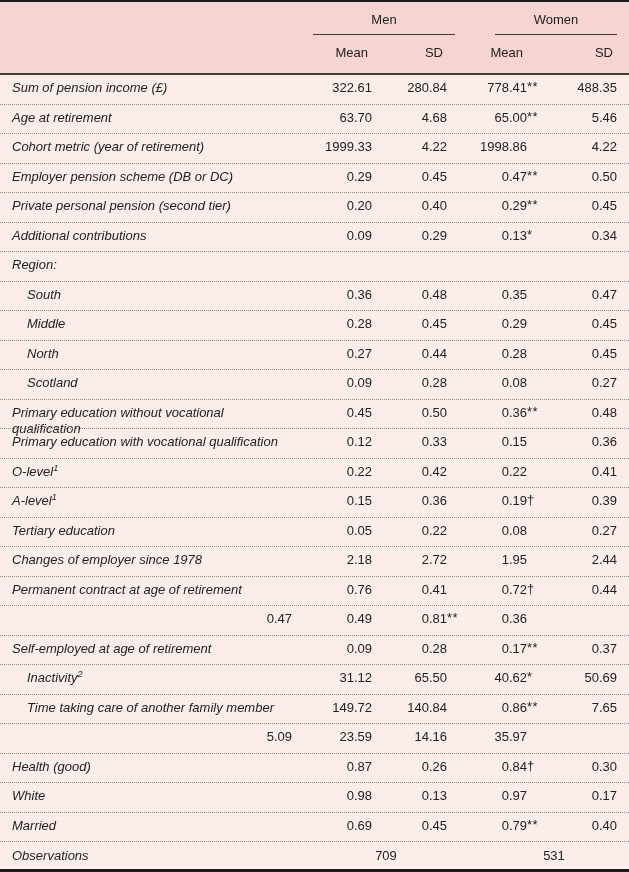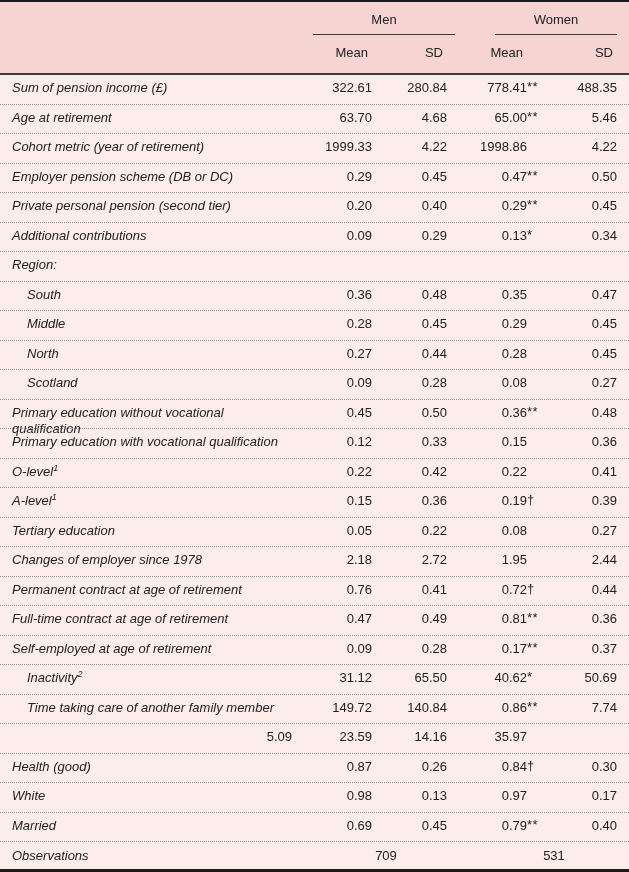--- a/index.html
+++ b/index.html
@@ -235,21 +235,20 @@
     <div class="cell"><span class="val-wrap"><span class="num">2.44</span></span></div>
   </div>
       <div class="row">
     <div class="label">Permanent contract at age of retirement</div>
     <div class="cell"><span class="val-wrap"><span class="num">0.76</span></span></div>
     <div class="cell"><span class="val-wrap"><span class="num">0.41</span></span></div>
     <div class="cell"><span class="val-wrap"><span class="num">0.72</span><span class="marker">†</span></span></div>
     <div class="cell"><span class="val-wrap"><span class="num">0.44</span></span></div>
   </div>
       <div class="row">
-    <div class="label">Full-time contract at age of retirement</div>
     <div class="cell"><span class="val-wrap"><span class="num">0.47</span></span></div>
     <div class="cell"><span class="val-wrap"><span class="num">0.49</span></span></div>
     <div class="cell"><span class="val-wrap"><span class="num">0.81</span><span class="marker">**</span></span></div>
     <div class="cell"><span class="val-wrap"><span class="num">0.36</span></span></div>
   </div>
       <div class="row">
     <div class="label">Self-employed at age of retirement</div>
     <div class="cell"><span class="val-wrap"><span class="num">0.09</span></span></div>
     <div class="cell"><span class="val-wrap"><span class="num">0.28</span></span></div>
     <div class="cell"><span class="val-wrap"><span class="num">0.17</span><span class="marker">**</span></span></div>
@@ -260,21 +259,21 @@
     <div class="cell"><span class="val-wrap"><span class="num">31.12</span></span></div>
     <div class="cell"><span class="val-wrap"><span class="num">65.50</span></span></div>
     <div class="cell"><span class="val-wrap"><span class="num">40.62</span><span class="marker">*</span></span></div>
     <div class="cell"><span class="val-wrap"><span class="num">50.69</span></span></div>
   </div>
       <div class="row">
     <div class="label indent">Time taking care of another family member</div>
     <div class="cell"><span class="val-wrap"><span class="num">149.72</span></span></div>
     <div class="cell"><span class="val-wrap"><span class="num">140.84</span></span></div>
     <div class="cell"><span class="val-wrap"><span class="num">0.86</span><span class="marker">**</span></span></div>
-    <div class="cell"><span class="val-wrap"><span class="num">7.74</span></span></div>
+    <div class="cell"><span class="val-wrap"><span class="num">7.65</span></span></div>
   </div>
       <div class="row">
     <div class="cell"><span class="val-wrap"><span class="num">5.09</span></span></div>
     <div class="cell"><span class="val-wrap"><span class="num">23.59</span></span></div>
     <div class="cell"><span class="val-wrap"><span class="num">14.16</span></span></div>
     <div class="cell"><span class="val-wrap"><span class="num">35.97</span></span></div>
   </div>
       <div class="row">
     <div class="label">Health (good)</div>
     <div class="cell"><span class="val-wrap"><span class="num">0.87</span></span></div>

